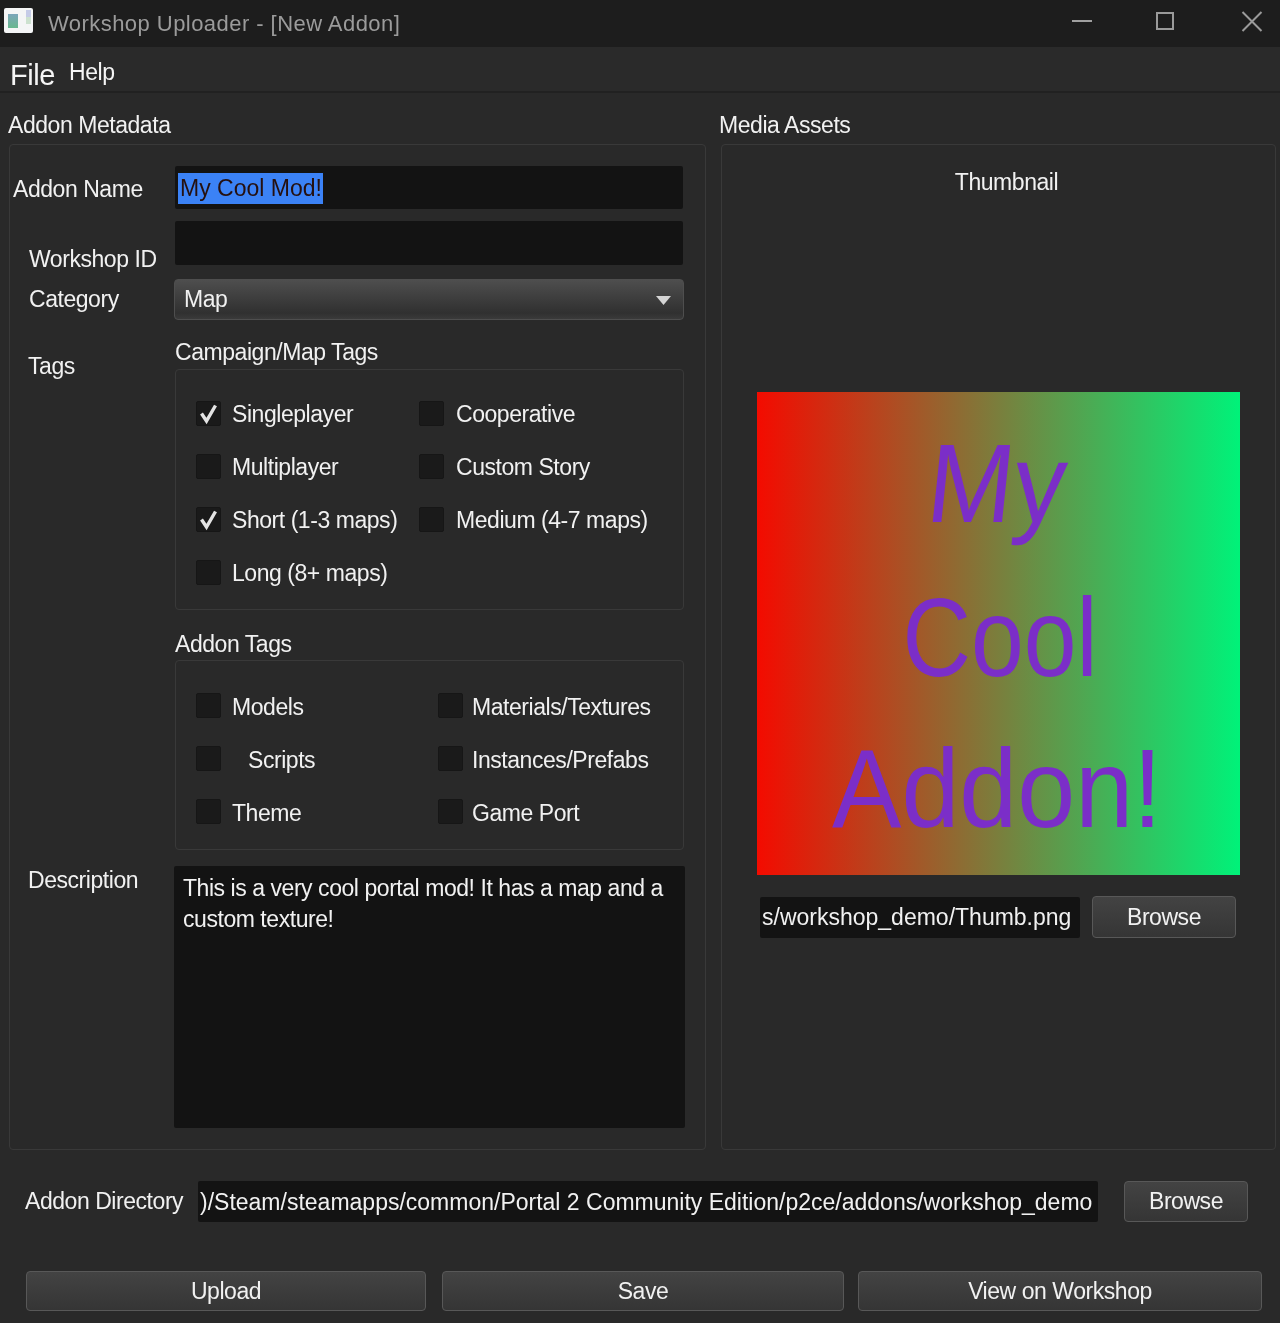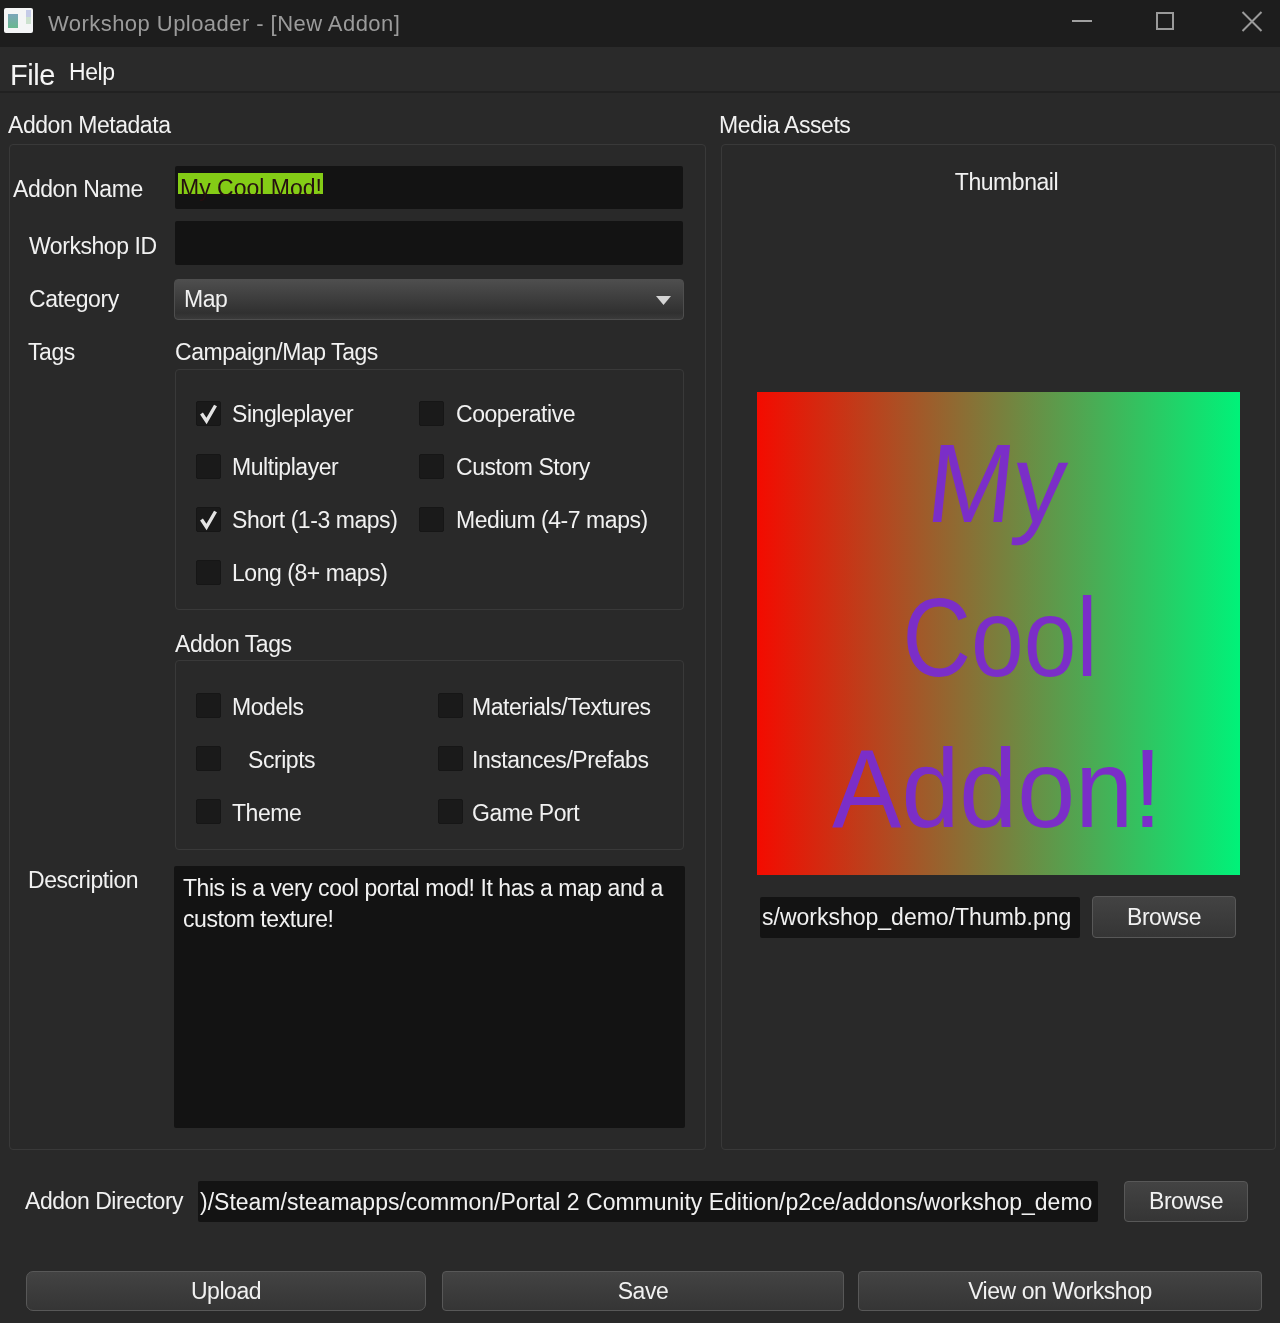--- a/index.html
+++ b/index.html
@@ -39,33 +39,33 @@
 <div class="abs" style="left:69px;top:61px;color:#f5f5f5;font-size:23px;letter-spacing:-0.45px;line-height:1;">Help</div>
 
 <div class="lbl" style="left:8px;top:114px;">Addon Metadata</div>
 <div class="lbl" style="left:719px;top:114px;">Media Assets</div>
 
 <div class="gbox" style="left:9px;top:144px;width:697px;height:1006px;"></div>
 <div class="gbox" style="left:721px;top:144px;width:555px;height:1006px;"></div>
 
 <div class="lbl" style="left:13px;top:178px;">Addon Name</div>
 <div class="field" style="left:175px;top:166px;width:508px;height:43px;"></div>
-<div class="abs" style="left:178px;top:173px;height:21px;background:#84cc16;color:#251010;font-size:23px;line-height:30px;padding:0 1px 0 2px;white-space:nowrap;">My Cool Mod!</div>
+<div class="abs" style="left:178px;top:173px;height:31px;background:#3b82f6;color:#251010;font-size:23px;line-height:30px;padding:0 1px 0 2px;white-space:nowrap;">My Cool Mod!</div>
 
-<div class="lbl" style="left:29px;top:235px;">Workshop ID</div>
+<div class="lbl" style="left:29px;top:248px;">Workshop ID</div>
 <div class="field" style="left:175px;top:221px;width:508px;height:44px;"></div>
 
 <div class="lbl" style="left:29px;top:288px;">Category</div>
 <div class="abs" style="left:174px;top:279px;width:510px;height:41px;background:linear-gradient(#4e4e4e,#303030 85%,#3a3a3a);border:1px solid #4e4e4e;border-radius:4px;"></div>
 <div class="lbl" style="left:184px;top:288px;">Map</div>
 <svg class="abs" style="left:656px;top:296px;" width="15" height="9" viewBox="0 0 15 9">
     <path d="M0 0 L15 0 L7.5 9 Z" fill="#d4d4d4"></path>
   </svg>
 
-<div class="lbl" style="left:28px;top:341px;text-align:right;">Tags</div>
+<div class="lbl" style="left:28px;top:355px;text-align:right;">Tags</div>
 <div class="lbl" style="left:175px;top:341px;">Campaign/Map Tags</div>
 
 <div class="gbox" style="left:175px;top:369px;width:509px;height:241px;"></div>
 
 <div class="cb" style="left:196px;top:401px;">
     <svg width="23" height="23" viewBox="0 0 23 23" style="position:absolute;left:0;top:0;">
       <path d="M4.5 11.5 L9.5 19 L18.5 3.5" fill="none" stroke="#e4e4e4" stroke-width="3.4"></path>
     </svg>
   </div>
 <div class="lbl" style="left:232px;top:403px;">Singleplayer</div>
@@ -123,15 +123,15 @@
 
 <div class="field" style="left:760px;top:897px;width:320px;height:41px;"></div>
 <div class="abs" style="left:762px;top:906px;color:#f1f1f1;font-size:23px;line-height:1;white-space:nowrap;">s/workshop_demo/Thumb.png</div>
 <div class="btn" style="left:1092px;top:896px;width:144px;height:42px;">Browse</div>
 
 <div class="lbl" style="left:25px;top:1190px;">Addon Directory</div>
 <div class="field" style="left:198px;top:1181px;width:900px;height:41px;overflow:hidden;"></div>
 <div class="abs" style="left:200px;top:1191px;color:#f1f1f1;font-size:23px;line-height:1;white-space:nowrap;">)/Steam/steamapps/common/Portal 2 Community Edition/p2ce/addons/workshop_demo</div>
 <div class="btn" style="left:1124px;top:1181px;width:124px;height:41px;">Browse</div>
 
-<div class="btn" style="left:26px;top:1271px;width:400px;height:40px;border-radius:7px;">Upload</div>
+<div class="btn" style="left:26px;top:1271px;width:400px;height:40px;">Upload</div>
 <div class="btn" style="left:442px;top:1271px;width:402px;height:40px;">Save</div>
 <div class="btn" style="left:858px;top:1271px;width:404px;height:40px;">View on Workshop</div>
 
 </body></html>

